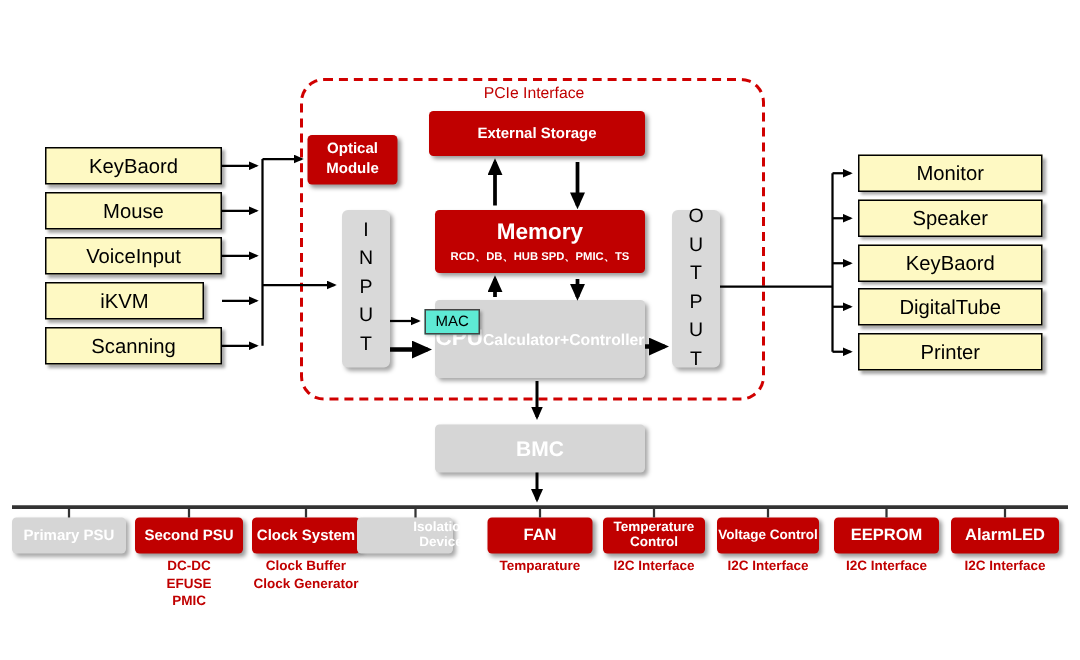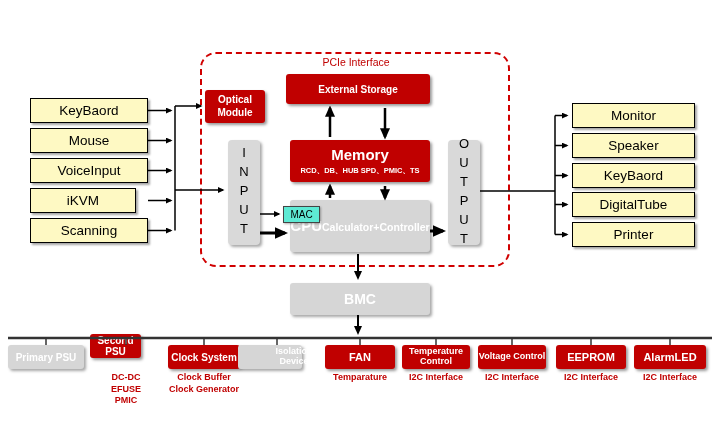--- a/index.html
+++ b/index.html
@@ -107,21 +107,21 @@
   <div class="abs gray-box" style="left:290px;top:200px;width:140px;height:52px;">
     <span class="cpu-title">CPU</span>
     <span class="cpu-sub">Calculator+Controller</span>
   </div>
 
   <div class="abs mac-box" style="left:283px;top:206px;width:37px;height:17px;">MAC</div>
 
   <div class="abs gray-box bmc-title" style="left:290px;top:283px;width:140px;height:32px;">BMC</div>
 
   <div class="abs gray-box mod mid" style="left:8px;top:345px;width:76px;">Primary PSU</div>
-  <div class="abs red-box mod mid" style="left:90px;top:334px;width:51px;">Second PSU</div>
+  <div class="abs red-box mod mid" style="left:90px;top:345px;width:72px;">Second PSU</div>
   <div class="abs red-box mod mid" style="left:168px;top:345px;width:72px;">Clock System</div>
   <div class="abs gray-box mod small" style="left:238px;top:345px;width:64px;padding-left:48px;">Isolation Device</div>
   <div class="abs red-box mod big" style="left:325px;top:345px;width:70px;">FAN</div>
   <div class="abs red-box mod small" style="left:402px;top:345px;width:68px;">Temperature Control</div>
   <div class="abs red-box mod small" style="left:478px;top:345px;width:68px;">Voltage Control</div>
   <div class="abs red-box mod big" style="left:556px;top:345px;width:70px;">EEPROM</div>
   <div class="abs red-box mod big" style="left:634px;top:345px;width:72px;">AlarmLED</div>
 
   <div class="abs sub-note" style="left:82px;top:372px;width:88px;">DC-DC
 EFUSE

